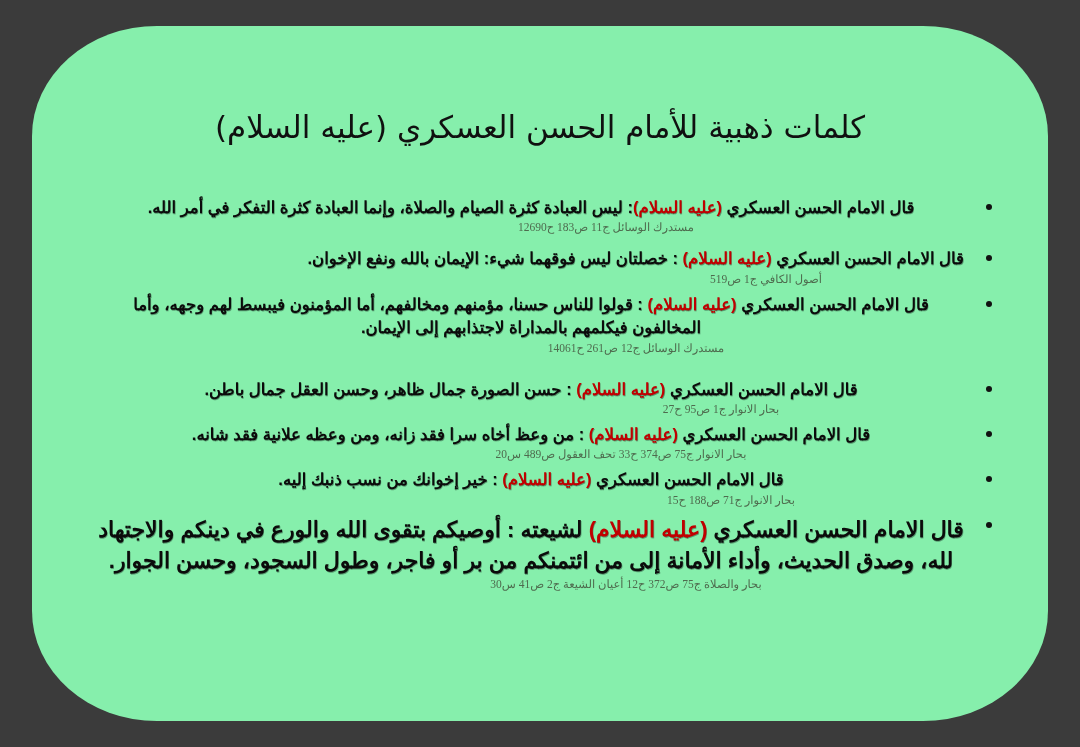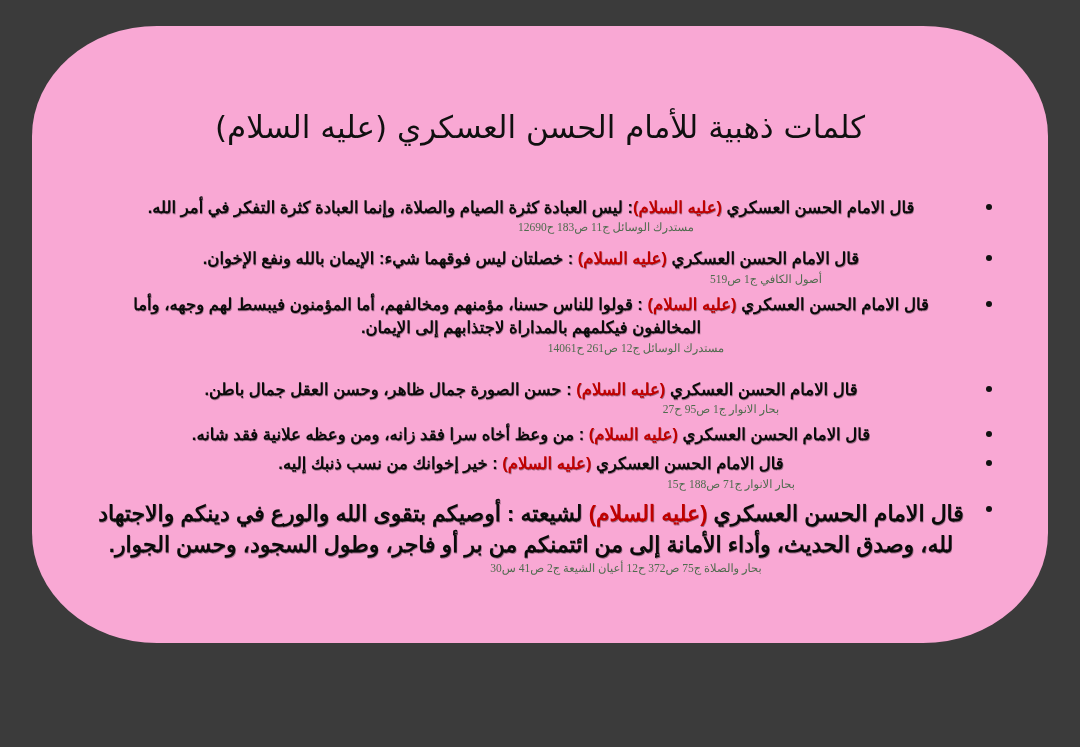--- a/index.html
+++ b/index.html
@@ -21,22 +21,22 @@
     height: 747px;
     background: #3b3b3b;
   }
 
   
   .slide-card {
     position: absolute;
     left: 32px;
     top: 26px;
     width: 1016px;
-    height: 617px;
-    background: #f9a8d4;
+    height: 695px;
+    background: #86efac;
     border-radius: 125px / 110px;
     box-sizing: border-box;
     padding: 0;
     overflow: hidden;
   }
 
   
   .slide-title {
     position: absolute;
     top: 82px;
@@ -107,21 +107,21 @@
     font-size: 11.5px;
     font-weight: normal;
     color: #4e6b4e;
     line-height: 1.3;
     margin-top: 1px;
     text-align: center;
   }
 
   
   .item-1 .hadith-text { font-size: 16.5px; }
-  .item-2 .hadith-text { font-size: 16.5px; }
+  .item-2 .hadith-text { font-size: 16.5px; text-align: right; }
   .item-3 .hadith-text { font-size: 16.5px; }
   .item-4 .hadith-text { font-size: 16.5px; }
   .item-5 .hadith-text { font-size: 16.5px; }
   .item-6 .hadith-text { font-size: 16.5px; }
   .item-7 .hadith-text { font-size: 22px; }
 
   .item-1 { margin-bottom: 12px; }
   .item-2 { margin-bottom: 6px; }
   .item-3 { margin-bottom: 22px; }
   .item-4 { margin-bottom: 6px; }
@@ -168,20 +168,21 @@
 
       <li class="hadith-item item-4">
         <span class="bullet-dot"></span>
         <p class="hadith-text"><span>قال الامام الحسن العسكري </span><span class="honorific">(عليه السلام)</span><span> : حسن الصورة جمال ظاهر، وحسن العقل جمال باطن.</span></p>
         <span class="citation cite-4">بحار الانوار ج1 ص95 ح27</span>
       </li>
 
       <li class="hadith-item item-5">
         <span class="bullet-dot"></span>
         <p class="hadith-text"><span>قال الامام الحسن العسكري </span><span class="honorific">(عليه السلام)</span><span> : من وعظ أخاه سرا فقد زانه، ومن وعظه علانية فقد شانه.</span></p>
+        <span class="citation cite-5">بحار الانوار ج75 ص374 ح33 تحف العقول ص489 س20</span>
       </li>
 
       <li class="hadith-item item-6">
         <span class="bullet-dot"></span>
         <p class="hadith-text"><span>قال الامام الحسن العسكري </span><span class="honorific">(عليه السلام)</span><span> : خير إخوانك من نسب ذنبك إليه.</span></p>
         <span class="citation cite-6">بحار الانوار ج71 ص188 ح15</span>
       </li>
 
       <li class="hadith-item item-7">
         <span class="bullet-dot"></span>

